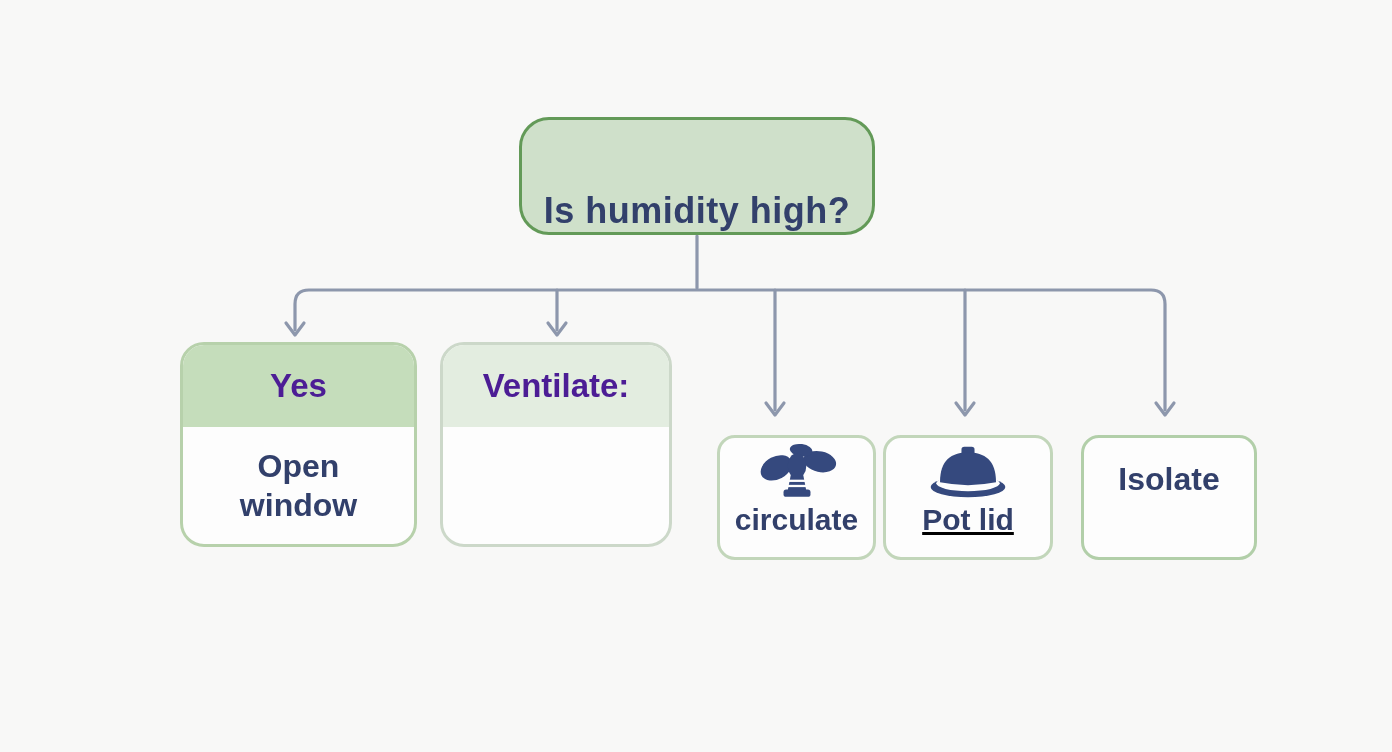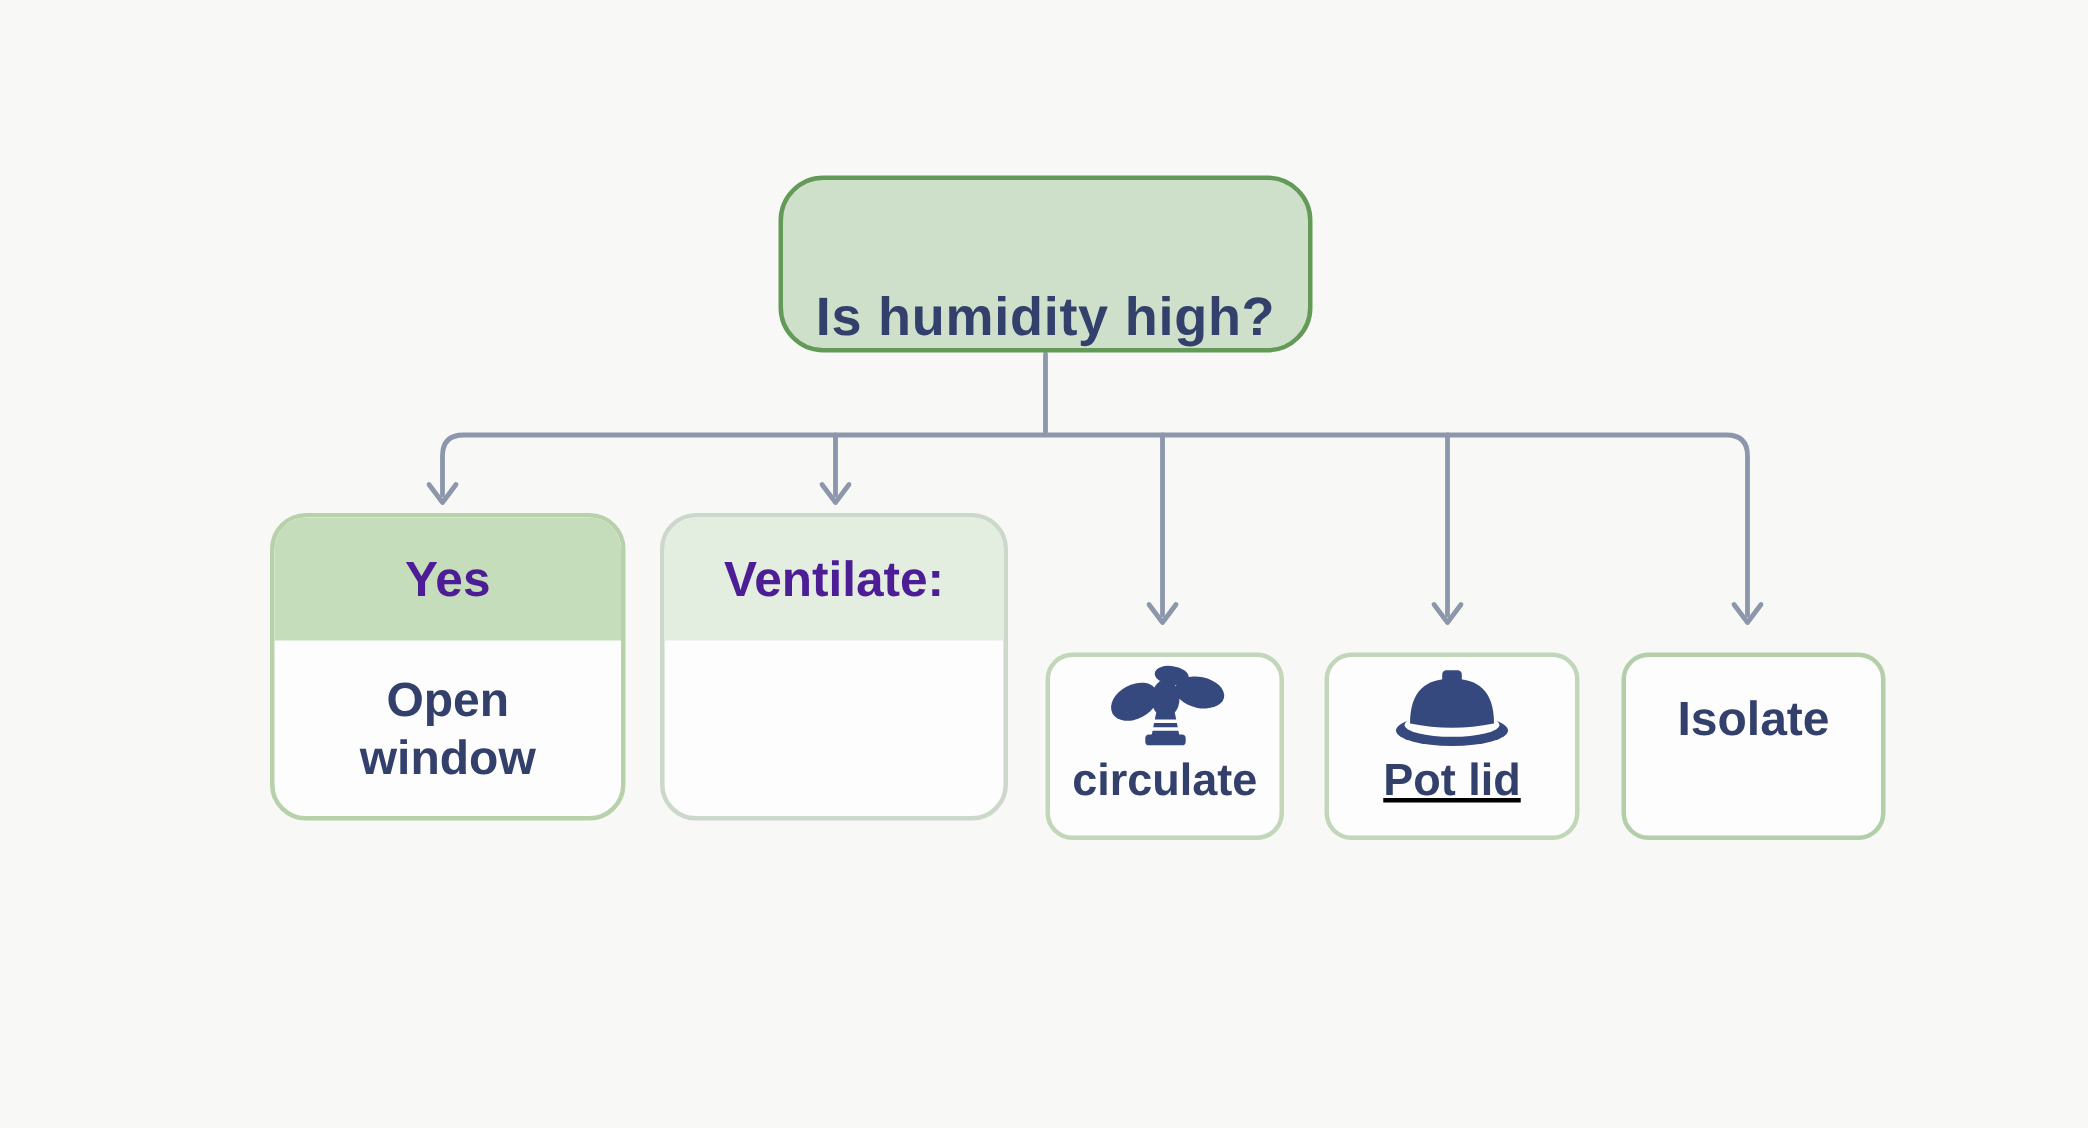--- a/index.html
+++ b/index.html
@@ -65,21 +65,21 @@
 
   .leaf-box {
     position: absolute;
     box-sizing: border-box;
     top: 422px; height: 125px;
     background: #fdfdfd;
     border: 3px solid #c2d6ba;
     border-radius: 18px;
     display: flex; flex-direction: column; align-items: center; margin-top: 13px;
   }
-  .box-circulate { left: 697px;  width: 159px; padding-top: 5px; }
+  .box-circulate { left: 717px;  width: 159px; padding-top: 5px; }
   .box-potlid    { left: 883px;  width: 170px; padding-top: 7px; text-decoration: underline; }
   .box-isolate   { left: 1081px; width: 176px; border-color: #b2cfa9; padding-top: 26px; }
   .leaf-label {
     font-size: 30px; font-weight: bold; color: #32406b;
     line-height: 1.1; margin-top: -2px;
   }
   .box-isolate .leaf-label { font-size: 32px; }
   .leaf-icon { flex: none; }
 </style>
 </head>

